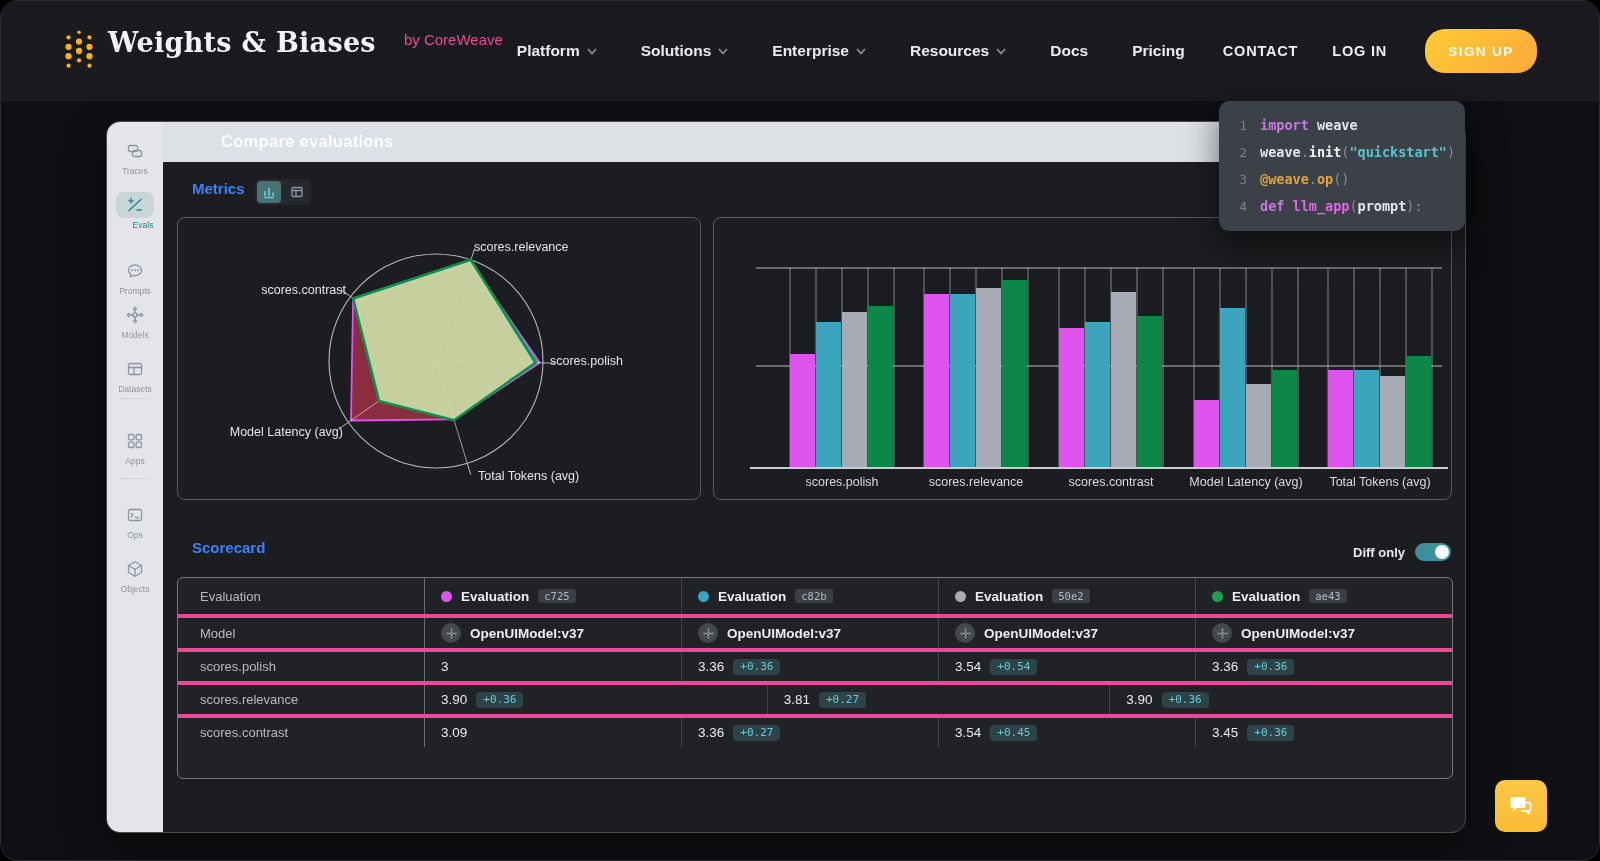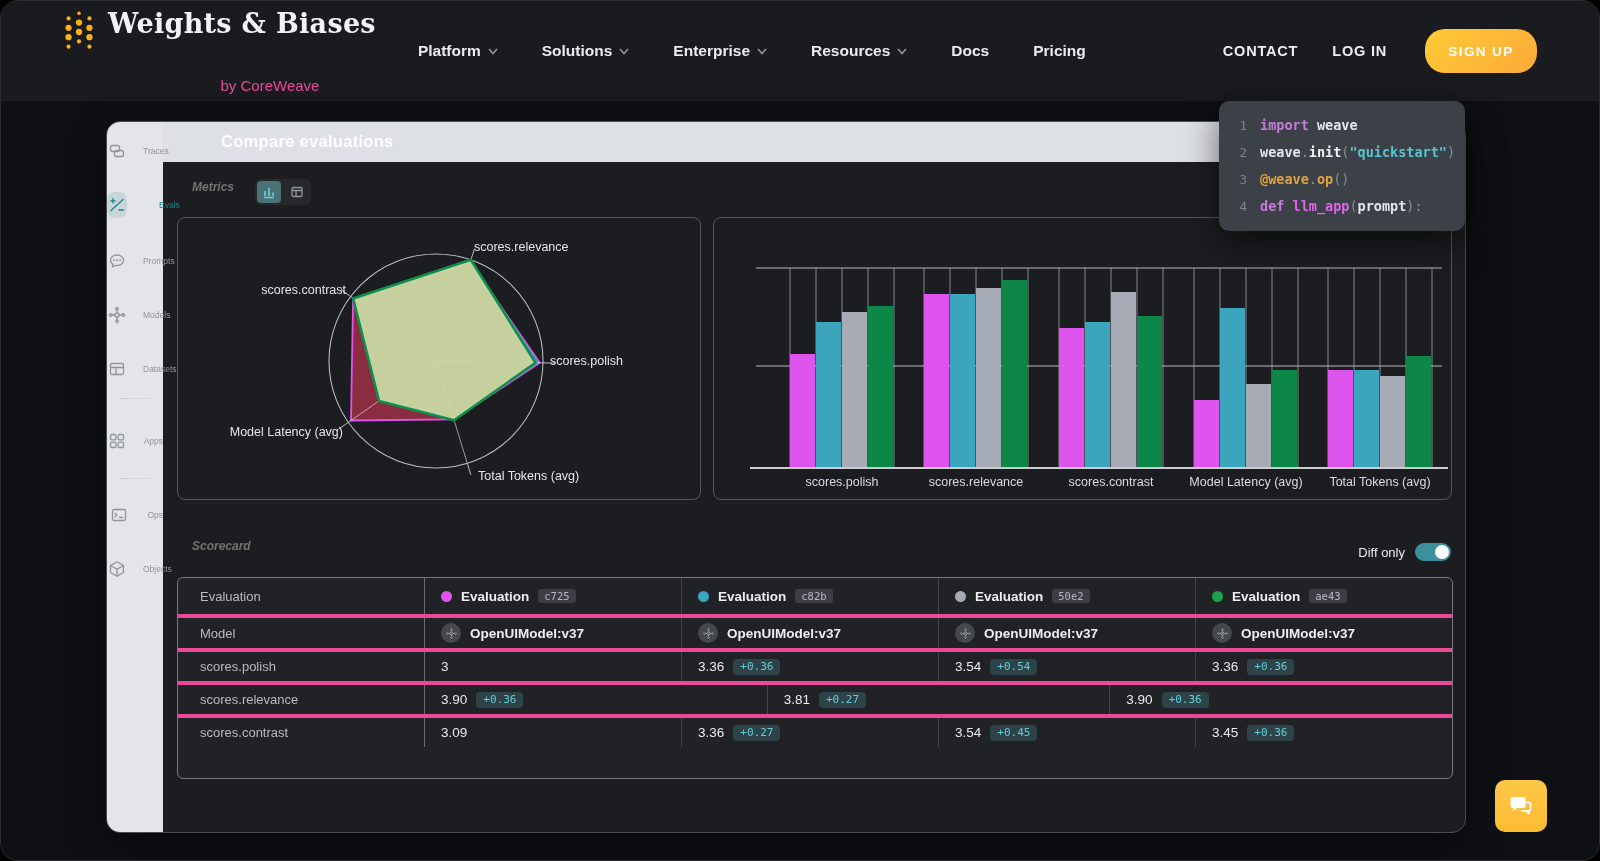--- a/index.html
+++ b/index.html
@@ -2,52 +2,52 @@
 <html><head>
 <meta charset="utf-8">
 <style>
   html,body{margin:0;padding:0;background:#000;}
   *{box-sizing:border-box;}
   .page{position:relative;width:1600px;height:861px;background:#0f1013;border-radius:18px;overflow:hidden;
         font-family:"Liberation Sans",sans-serif;border:1px solid #2c2d31;}
   
   .hdr{position:absolute;left:0;top:0;right:0;height:100px;background:#1a1b1e;display:flex;align-items:center;padding:0 62px;}
   .brand{display:flex;align-items:flex-start;gap:13px;}
-  .brand-txt{display:flex;flex-direction:column;gap:35px;}
+  .brand-txt{display:flex;}
   .brand-title{font-family:"DejaVu Serif",serif;font-weight:bold;font-size:27px;color:#f2f3f5;letter-spacing:.3px;line-height:30px;}
   .brand-sub{font-size:15px;color:#ec4899;margin-top:3px;text-align:center;transform:translateX(28px);}
   .nav{display:flex;align-items:center;gap:44px;margin-left:42px;}
   .nav-item{display:flex;align-items:center;gap:7px;color:#e9ebee;font-size:15.5px;font-weight:bold;cursor:pointer;}
   .chev{width:10px;height:7px;}
   .hdr-right{margin-left:auto;display:flex;align-items:center;gap:34px;}
   .hdr-link{color:#eceef0;font-size:14.5px;font-weight:bold;letter-spacing:.8px;cursor:pointer;}
   .signup{width:112px;height:44px;border-radius:20px;border:none;cursor:pointer;margin-left:4px;
           background:linear-gradient(135deg,#ffca35 0%,#fbaa39 100%);
           color:#fff;font-family:"Liberation Sans",sans-serif;font-size:13.5px;font-weight:bold;letter-spacing:1.4px;}
   
   .appwin{position:absolute;left:105px;top:120px;width:1360px;height:712px;background:#1c1d20;
           border:1px solid #4b4d51;border-radius:14px;overflow:hidden;box-shadow:0 14px 40px rgba(0,0,0,.45);}
   .side{position:absolute;left:0;top:0;bottom:0;width:56px;background:#e3e5e9;}
-  .side-item{position:absolute;left:0;width:56px;display:flex;flex-direction:row;align-items:center;gap:16px;cursor:pointer;color:#8f959d;}
+  .side-item{position:absolute;left:0;width:56px;display:flex;flex-direction:column;align-items:center;gap:2px;cursor:pointer;color:#8f959d;}
   .side-item .ic{width:38px;height:26px;display:flex;align-items:center;justify-content:center;border-radius:8px;}
   .side-item.active{color:#12898f;}
   .side-item.active .ic{background:#c9d5d6;}
   .side-label{font-size:8.5px;color:#8f959d;}
   .side-item.active .side-label{color:#12898f;margin-left:16px;}
   .side-div{position:absolute;left:13px;width:30px;border-top:1px dotted #bfc3c9;}
   .topbar{position:absolute;left:56px;right:4px;top:0;height:40px;background:#dde0e5;}
   .topbar-title{position:absolute;left:58px;top:10px;font-size:16.5px;color:rgba(255,255,255,.92);font-weight:bold;letter-spacing:.3px;}
-  .sec-title{position:absolute;font-size:12px;font-weight:bold;color:#737373;font-style:italic;}
+  .sec-title{position:absolute;font-size:15px;font-weight:bold;color:#3b82f6;}
   .seg{position:absolute;left:148px;top:57px;display:flex;gap:4px;background:#26282b;border-radius:5px;padding:2px;}
   .seg-btn{width:24px;height:22px;border-radius:4px;display:flex;align-items:center;justify-content:center;cursor:pointer;background:transparent;border:none;padding:0;}
   .seg-btn.on{background:#487276;}
   .panel{position:absolute;border:1px solid #56585c;border-radius:8px;}
   
   .diffrow{position:absolute;right:14px;top:421px;display:flex;align-items:center;gap:10px;}
-  .diff-label{font-size:13px;color:#e8eaec;}
+  .diff-label{font-size:13px;color:#e8eaec;font-weight:bold;}
   .toggle{width:36px;height:18px;border-radius:9px;background:#3e8f9c;position:relative;cursor:pointer;}
   .toggle .knob{position:absolute;right:2px;top:2px;width:14px;height:14px;border-radius:50%;background:#fff;}
   .tbl{position:absolute;left:70px;top:455px;width:1276px;height:202px;border:1px solid #75787d;border-radius:6px;overflow:hidden;background:#212225;}
   .trow{display:flex;border-top:4px solid #ec4899;}
   .trow:first-child{border-top:none;}
   .tlabel{width:247px;flex:none;display:flex;align-items:center;padding-left:22px;color:#b7bbc1;font-size:13px;border-right:1px solid #6a6d72;}
   .tcell{flex:1;display:flex;align-items:center;padding-left:16px;border-left:1px solid #404348;gap:9px;}
   .tcell:nth-child(2){border-left:none;}
   .dot{width:11px;height:11px;border-radius:50%;flex:none;}
   .ename{color:#eceef0;font-size:13.5px;font-weight:bold;}
@@ -166,21 +166,21 @@
             <svg width="20" height="20" viewBox="0 0 20 20">
               <g stroke="currentColor" stroke-width="1.3" fill="none" stroke-linecap="round" stroke-linejoin="round">
                 <path d="M4 15.5 L16 4.5"></path>
                 <path d="M6 3.5 v4.6 M3.7 5.8 h4.6"></path>
                 <path d="M12 15 h4.4"></path>
               </g>
             </svg>
           </div>
           <div class="side-label">Evals</div>
         </div>
-        <div class="side-item" style="top: 126px;">
+        <div class="side-item" style="top: 136px;">
           <div class="ic">
             <svg width="20" height="20" viewBox="0 0 20 20">
               <g stroke="currentColor" stroke-width="1.3" fill="none" stroke-linecap="round" stroke-linejoin="round">
                 <path d="M10 4 C6.2 4 3.5 6.3 3.5 9.2 c0 1.6 .9 3 2.3 3.9 l-.5 2.7 2.9-1.4 c.6 .1 1.2 .2 1.8 .2 3.8 0 6.5-2.4 6.5-5.4 C16.5 6.3 13.8 4 10 4 z"></path>
                 <circle cx="7" cy="9.3" r=".4"></circle>
                 <circle cx="10" cy="9.3" r=".4"></circle>
                 <circle cx="13" cy="9.3" r=".4"></circle>
               </g>
             </svg>
           </div>

